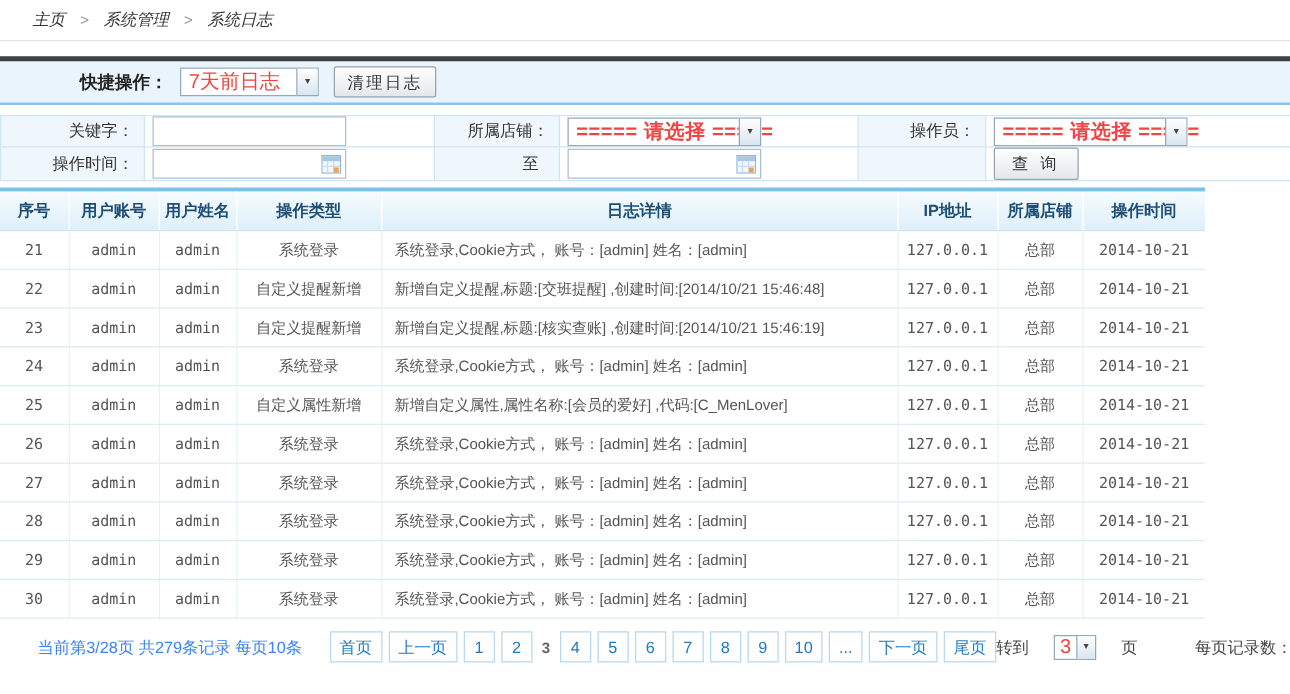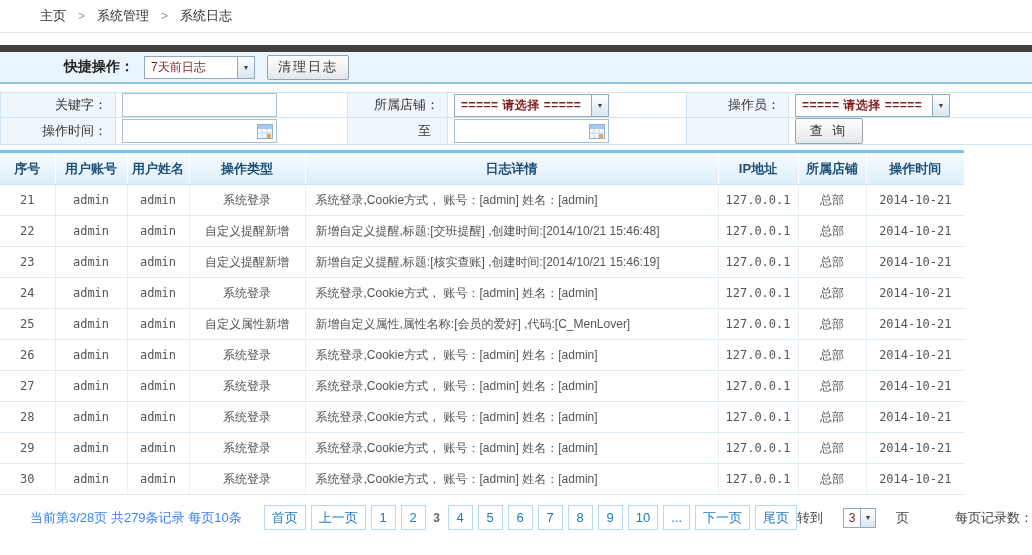--- a/index.html
+++ b/index.html
@@ -1,35 +1,35 @@
 <!DOCTYPE html>
 <html><head>
 <meta charset="utf-8">
 <style>
   * { margin:0; padding:0; box-sizing:border-box; }
   html,body { width:1032px; height:555px; overflow:hidden; background:#fff;
     font-family:"Liberation Sans","DejaVu Sans",sans-serif; font-size:12px; color:#555; }
   .mono { font-family:"DejaVu Sans Mono","Liberation Mono",monospace; }
 
   
-  .breadcrumb-bar { height:33px; display:flex; align-items:center; padding-left:40px;
-    border-bottom:1px solid #e4e4e4; background:#fff; }
+  .breadcrumb-bar { height:33px; display:flex; align-items:center; padding-left:26px;
+    border-bottom:1px solid #e4e4e4; background:#fff;font-style:italic; }
   .crumb { color:#333; font-size:13px; cursor:pointer; }
   .crumb-sep { color:#999; font-size:12px; margin:0 12px; }
 
   
   .quickbar { margin-top:12px; height:39px; background:#e9f4fc;
-    border-top:7px solid #404040; border-bottom:2px solid #8cc5e9;
+    border-top:4px solid #404040; border-bottom:2px solid #8cc5e9;
     display:flex; align-items:center; }
   .quickbar-label { margin-left:64px; margin-right:10px; font-weight:bold; color:#222; font-size:14px; }
 
   
   .sel { display:inline-flex; align-items:stretch; height:23px; border:1px solid #94aabb;
     background:#fff; cursor:pointer; }
-  .sel-text { display:flex; align-items:center; padding:0 6px; color:#7f1d1d; font-size:12px; white-space:nowrap; }
+  .sel-text { display:flex; align-items:center; padding:0 6px; color:#ef4444; font-size:16px; white-space:nowrap; }
   .sel-arrow { width:17px; border-left:1px solid #94aabb; display:flex; align-items:center;
     justify-content:center; background:linear-gradient(#ffffff,#d9e5ef); color:#444; font-size:7px; }
   .sel-wide .sel-text { width:136px; font-weight:bold; letter-spacing:0.5px; }
   .sel-quick .sel-text { width:92px; }
   .sel-sm { height:20px; }
   .sel-sm .sel-text { padding:0 4px; min-width:16px; justify-content:center; }
   .sel-sm .sel-arrow { width:15px; }
 
   
   .btn { display:inline-flex; align-items:center; justify-content:center; height:25px;

